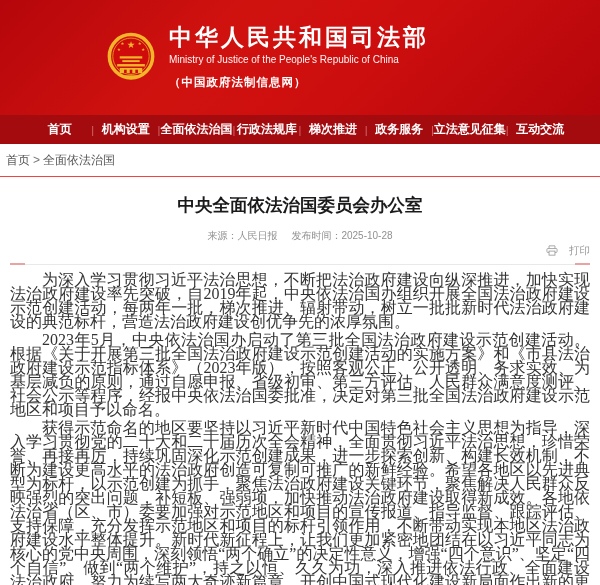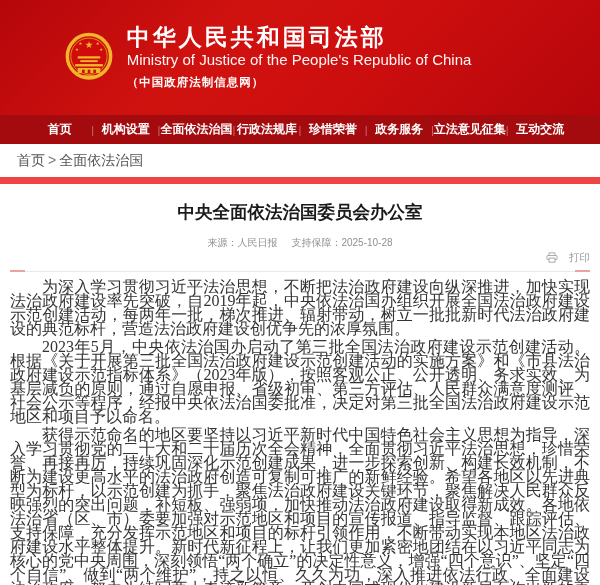--- a/index.html
+++ b/index.html
@@ -15,42 +15,42 @@
     background: linear-gradient(135deg,#b5060b 0%, #d0120f 35%, #cd0e0e 60%, #b5060b 100%);
     display:flex; align-items:center; justify-content:center;
     padding-right:66px;
   }
   .emblem { width:52px; height:58px; margin-right:12px; flex:0 0 auto; }
   .masthead-text { text-align:left; color:#fff; }
   .org-cn {
     font-family:"Liberation Serif","DejaVu Serif",serif;
     font-size:23px; font-weight:bold; letter-spacing:3px; line-height:26px;
   }
-  .org-en { font-size:15px; line-height:12px; margin-top:3px; opacity:.96; }
+  .org-en { font-size:10px; line-height:12px; margin-top:3px; opacity:.96; }
   .site-name {
     font-family:"Liberation Serif","DejaVu Serif",serif;
     font-size:11.5px; font-weight:bold; letter-spacing:1px; margin-top:9px;
   }
 
   
   .navbar {
     height:29px; background:#a30b0f;
     display:flex; align-items:center; justify-content:space-between;
     padding:0 28px;
   }
   .nav-item {
     color:#fff; font-size:12px; font-weight:bold; white-space:nowrap;
     cursor:pointer; flex:1; text-align:center;
   }
   .nav-sep { color:#d4686b; font-size:11px; flex:0 0 auto; }
 
   
   .breadcrumb {
-    padding:8px 17px 7px; font-size:14px; color:#555;
-    border-bottom:7px solid #ef4444;
+    padding:8px 6px 7px; font-size:12px; color:#555;
+    border-bottom:1px solid #ef4444;
   }
   .breadcrumb a { color:#555; text-decoration:none; cursor:pointer; }
   .crumb-sep { margin:0 3px; color:#777; }
 
   
   .content { padding:0 10px; }
   .doc-title {
     margin:14px 0 0; font-size:17.5px; line-height:28px; font-weight:bold;
     text-align:center; color:#1a1a1a;
   }
@@ -108,41 +108,41 @@
 
 <div class="navbar">
   <div class="nav-item">首页</div>
   <span class="nav-sep">|</span>
   <div class="nav-item">机构设置</div>
   <span class="nav-sep">|</span>
   <div class="nav-item">全面依法治国</div>
   <span class="nav-sep">|</span>
   <div class="nav-item">行政法规库</div>
   <span class="nav-sep">|</span>
-  <div class="nav-item">珍惜荣誉</div>
+  <div class="nav-item">梯次推进</div>
   <span class="nav-sep">|</span>
   <div class="nav-item">政务服务</div>
   <span class="nav-sep">|</span>
   <div class="nav-item">立法意见征集</div>
   <span class="nav-sep">|</span>
   <div class="nav-item">互动交流</div>
 </div>
 
 <div class="breadcrumb">
   <a>首页</a><span class="crumb-sep">&gt;</span><a>全面依法治国</a>
 </div>
 
 <div class="content">
 
   <h1 class="doc-title">
     <span>中央全面依法治国委员会办公室</span><br>
   </h1>
 
   <div class="meta">
-    <span>来源：</span><span>人民日报</span><span class="gap"></span><span>支持保障：</span><span>2025-10-28</span>
+    <span>来源：</span><span>人民日报</span><span class="gap"></span><span>发布时间：</span><span>2025-10-28</span>
   </div>
 
   <div class="print-row">
     <span class="print-btn">
       <svg width="12" height="11" viewBox="0 0 14 13">
         <path d="M3.5 4.2 V1 h7 v3.2" stroke="#9a9a9a" stroke-width="1" fill="none"></path>
         <rect x="1" y="4.2" width="12" height="4.6" rx="1" stroke="#9a9a9a" stroke-width="1" fill="none"></rect>
         <rect x="3.5" y="7.2" width="7" height="4.8" stroke="#9a9a9a" stroke-width="1" fill="#fff"></rect>
       </svg>
       <span>打印</span>

